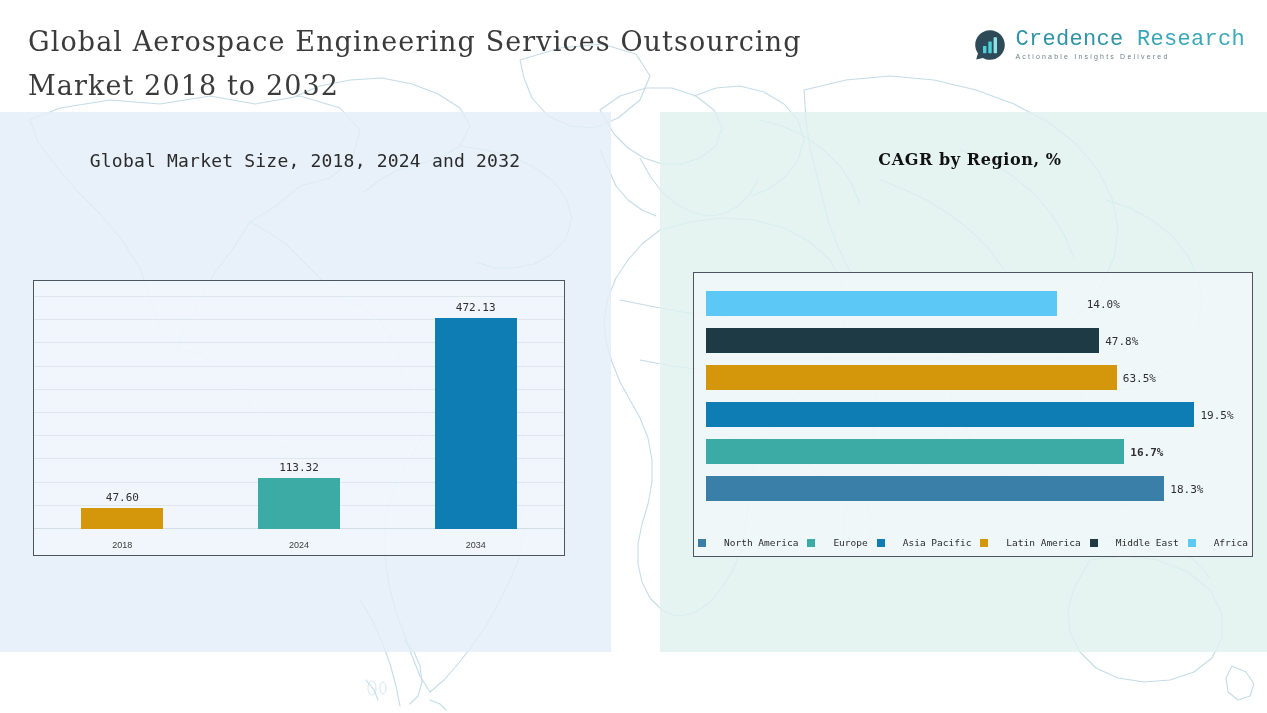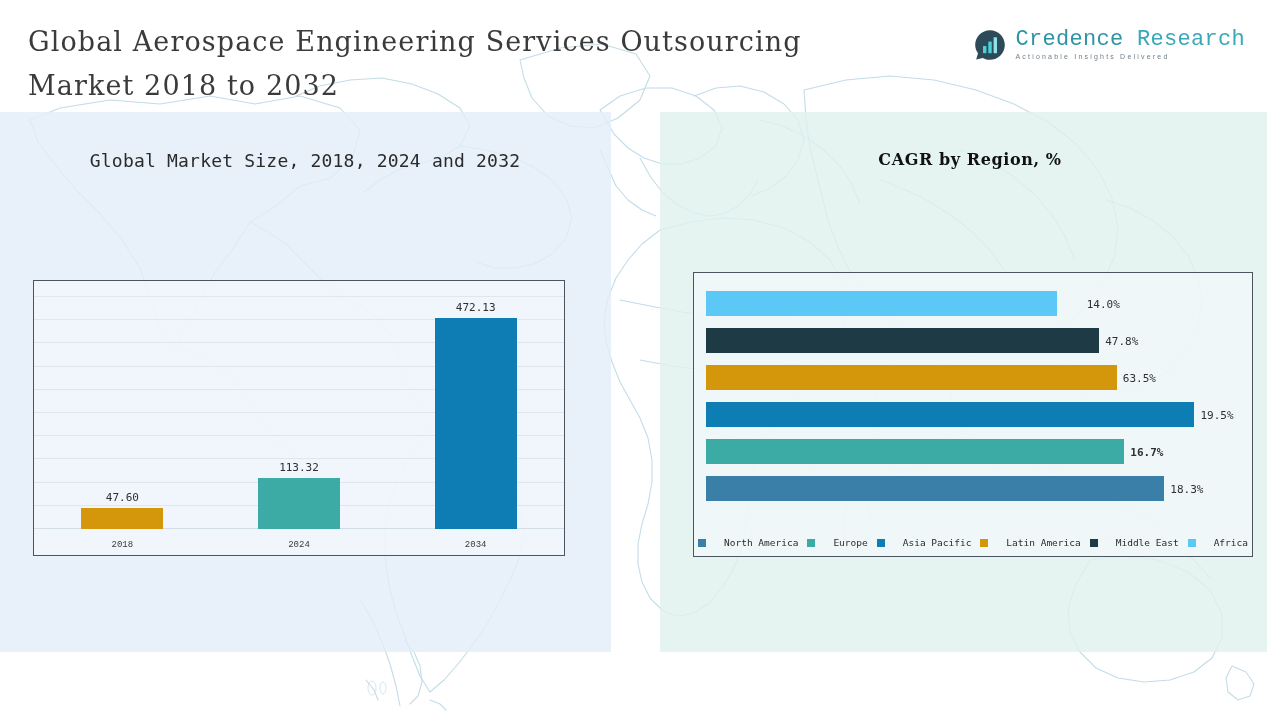--- a/index.html
+++ b/index.html
@@ -55,21 +55,21 @@
   
   #vplot { position: absolute; left: 0; top: 0; width: 100%; height: 100%; }
   .vcol { position: absolute; bottom: 26px; }
   .vbar { position: absolute; bottom: 0; left: 0; width: 100%; }
   .vval {
     position: absolute; left: 50%; transform: translateX(-50%);
     font-family: "DejaVu Sans Mono", monospace; font-size: 11px; color: #2f2f2f; white-space: nowrap;
   }
   .vcat {
     position: absolute; left: 50%; transform: translateX(-50%); bottom: -21px;
-    font-family: Liberation Mono, monospace; font-size: 9px; color: #3a3a3a; white-space: nowrap;
+    font-family: Liberation Sans, sans-serif; font-size: 9px; color: #3a3a3a; white-space: nowrap;
   }
   .baseline { position: absolute; left: 0; bottom: 26px; width: 100%; height: 1px; background: #d3dde6; }
 
   
   #hplot { position: absolute; left: 0; top: 0; width: 100%; height: 100%; }
   .hrow { position: absolute; left: 12px; height: 25px; }
   .hbar { position: absolute; left: 0; top: 0; height: 100%; }
   .hval {
     position: absolute; top: 50%; transform: translateY(-50%);
     font-family: "DejaVu Sans Mono", monospace; font-size: 11px; color: #2f2f2f; white-space: nowrap;

